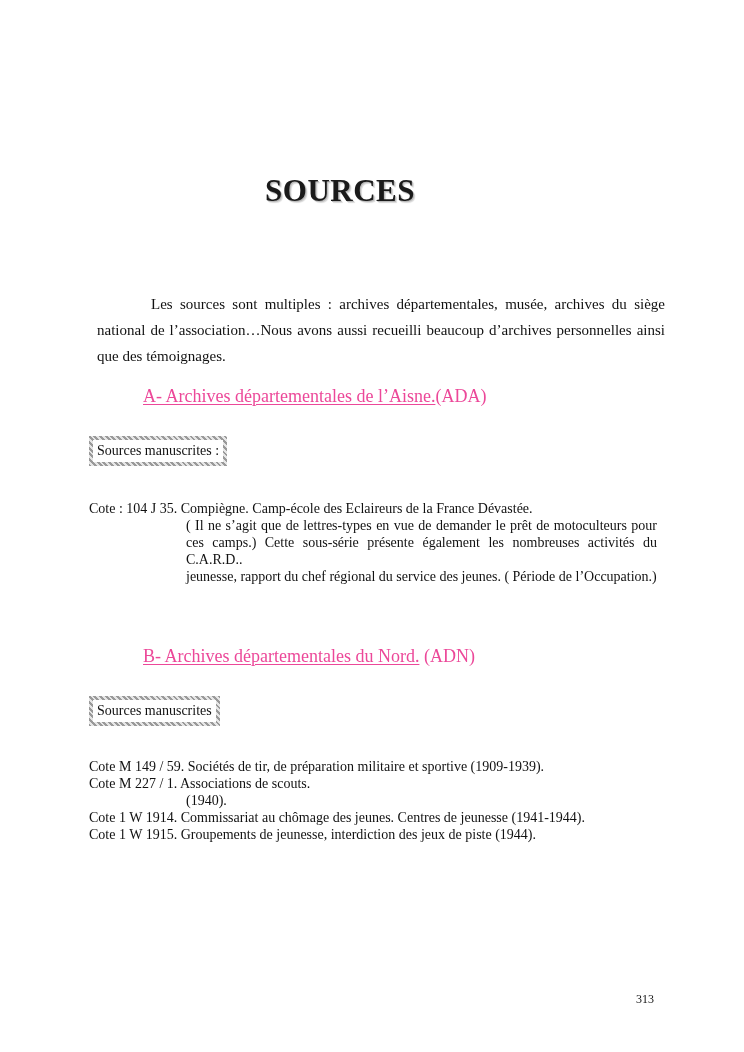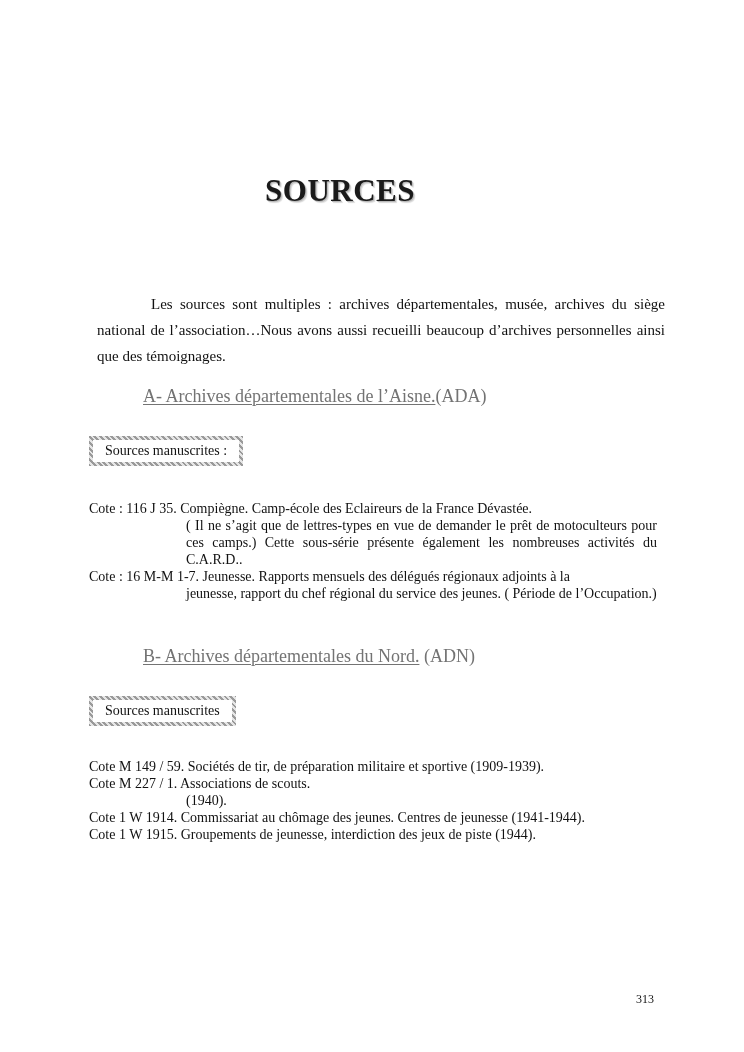--- a/index.html
+++ b/index.html
@@ -4,23 +4,23 @@
   <style>
     html, body { margin: 0; padding: 0; background: #ffffff; }
     body { width: 744px; height: 1052px; position: relative; overflow: hidden;
            font-family: "Liberation Serif", "DejaVu Serif", serif; color: #111; }
     .page-title { position: absolute; top: 152px; left: 0; width: 680px; text-align: center;
       font-size: 31px; letter-spacing: 0.5px; color: #1a1a1a;
       text-shadow: 1px 1px 0 #b9b9b9, 2px 2px 1px #d8d8d8; }
     .intro { position: absolute; top: 283px; left: 89px; width: 568px; font-size: 15px;
       line-height: 26px; text-align: justify; }
     .intro .indent { display: inline-block; width: 54px; }
-    .section-heading { position: absolute; left: 143px; font-size: 18px; color: #737373; text-align: center; }
+    .section-heading { position: absolute; left: 143px; font-size: 18px; color: #ec4899; text-align: center; }
     .section-heading .ul { text-decoration: underline; text-decoration-thickness: 1px; text-underline-offset: 2px; }
-    .boxed-label { position: absolute; left: 89px; font-size: 14px; padding: 3px 12px;
+    .boxed-label { position: absolute; left: 89px; font-size: 14px; padding: 3px 4px;
       border: 4px solid transparent;
       background:
         linear-gradient(#fff,#fff) padding-box,
         repeating-linear-gradient(45deg, #9a9a9a 0 2px, #e6e6e6 2px 4px) border-box; }
     .entries { position: absolute; left: 89px; width: 568px; font-size: 14px; line-height: 17px; }
     .entry { text-align: justify; }
     .entry .cont { display: block; padding-left: 97px; text-align: justify; }
     .page-number { position: absolute; top: 992px; left: 636px; font-size: 12px; }
   </style>
 </head>
@@ -30,25 +30,24 @@
 
 <p class="intro" style="margin:8px"><span class="indent"></span><span>Les sources sont multiples : archives départementales, musée, archives du siège national de l’association…Nous avons aussi recueilli beaucoup d’archives personnelles ainsi que des témoignages.</span></p>
 
 <div class="section-heading" style="top:386px">
   <span class="ul">A- Archives départementales de l’Aisne.</span><span>(ADA)</span>
 </div>
 <div class="boxed-label" style="top:436px">Sources manuscrites :</div>
 
 <div class="entries" style="top:500px">
   <div class="entry">
-    <span>Cote : 116 J 35. Compiègne. Camp-école des Eclaireurs de la France Dévastée.</span>
+    <span>Cote : 104 J 35. Compiègne. Camp-école des Eclaireurs de la France Dévastée.</span>
     <span class="cont">( Il ne s’agit que de lettres-types en vue de demander le prêt de motoculteurs pour ces camps.) Cette sous-série présente également les nombreuses activités du C.A.R.D..</span>
   </div>
   <div class="entry">
-    <span>Cote : 16 M-M 1-7. Jeunesse. Rapports mensuels des délégués régionaux adjoints à la</span>
     <span class="cont">jeunesse, rapport du chef régional du service des jeunes. ( Période de l’Occupation.)</span>
   </div>
 </div>
 
 <div class="section-heading" style="top:646px">
   <span class="ul">B- Archives départementales du Nord.</span><span> (ADN)</span>
 </div>
 <div class="boxed-label" style="top:696px">Sources manuscrites</div>
 
 <div class="entries" style="top:758px">

